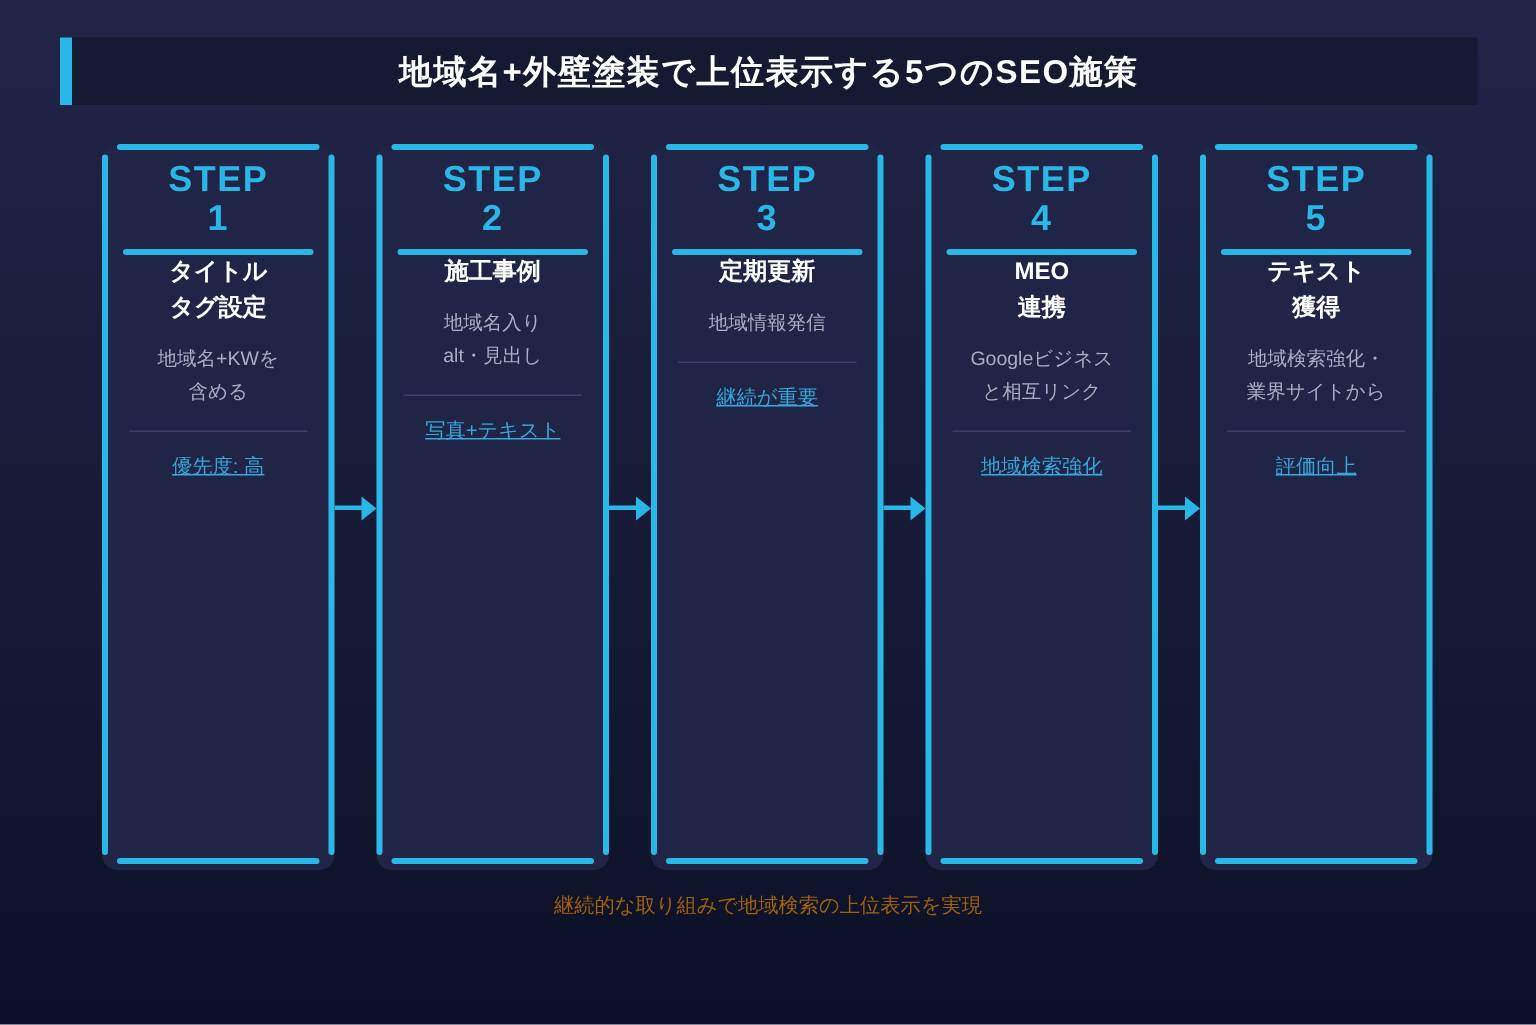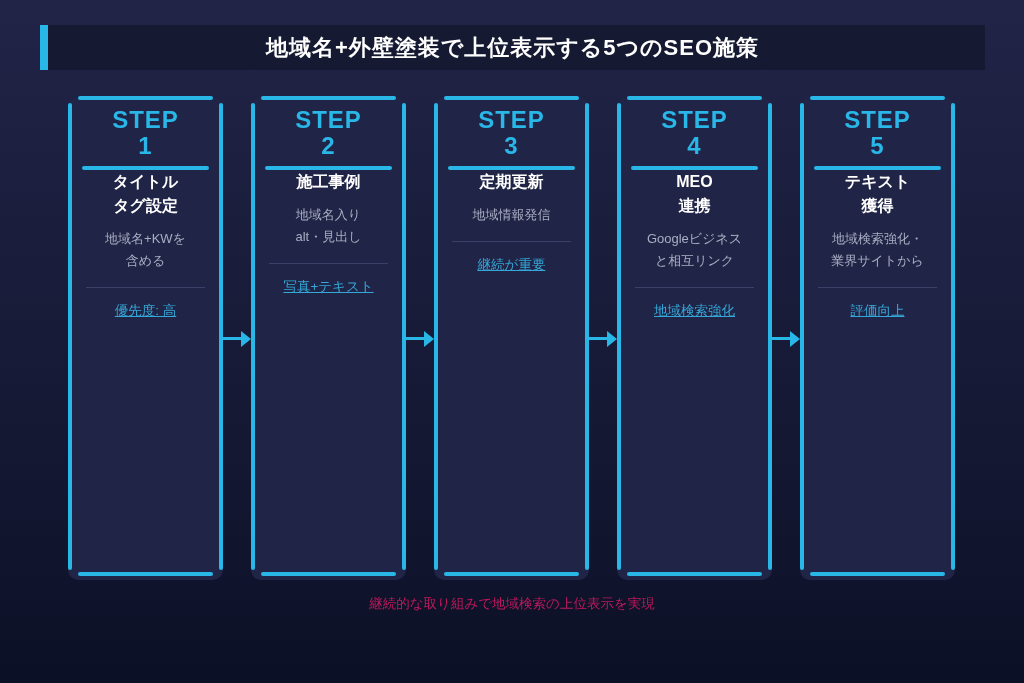--- a/index.html
+++ b/index.html
@@ -130,21 +130,21 @@
     border-bottom: 8px solid transparent;
     border-left: 10px solid #29b7e8;
   }
 
   
   .footer-note {
     position: absolute;
     left: 0; right: 0;
     top: 595px;
     text-align: center;
-    color: #be185d;
+    color: #a16207;
     font-size: 13.5px;
   }
 </style>
 </head>
 <body>
 
 <div class="banner">
   <div class="banner-accent"></div>
   <div class="banner-title">地域名+外壁塗装で上位表示する5つのSEO施策</div>
 </div>

